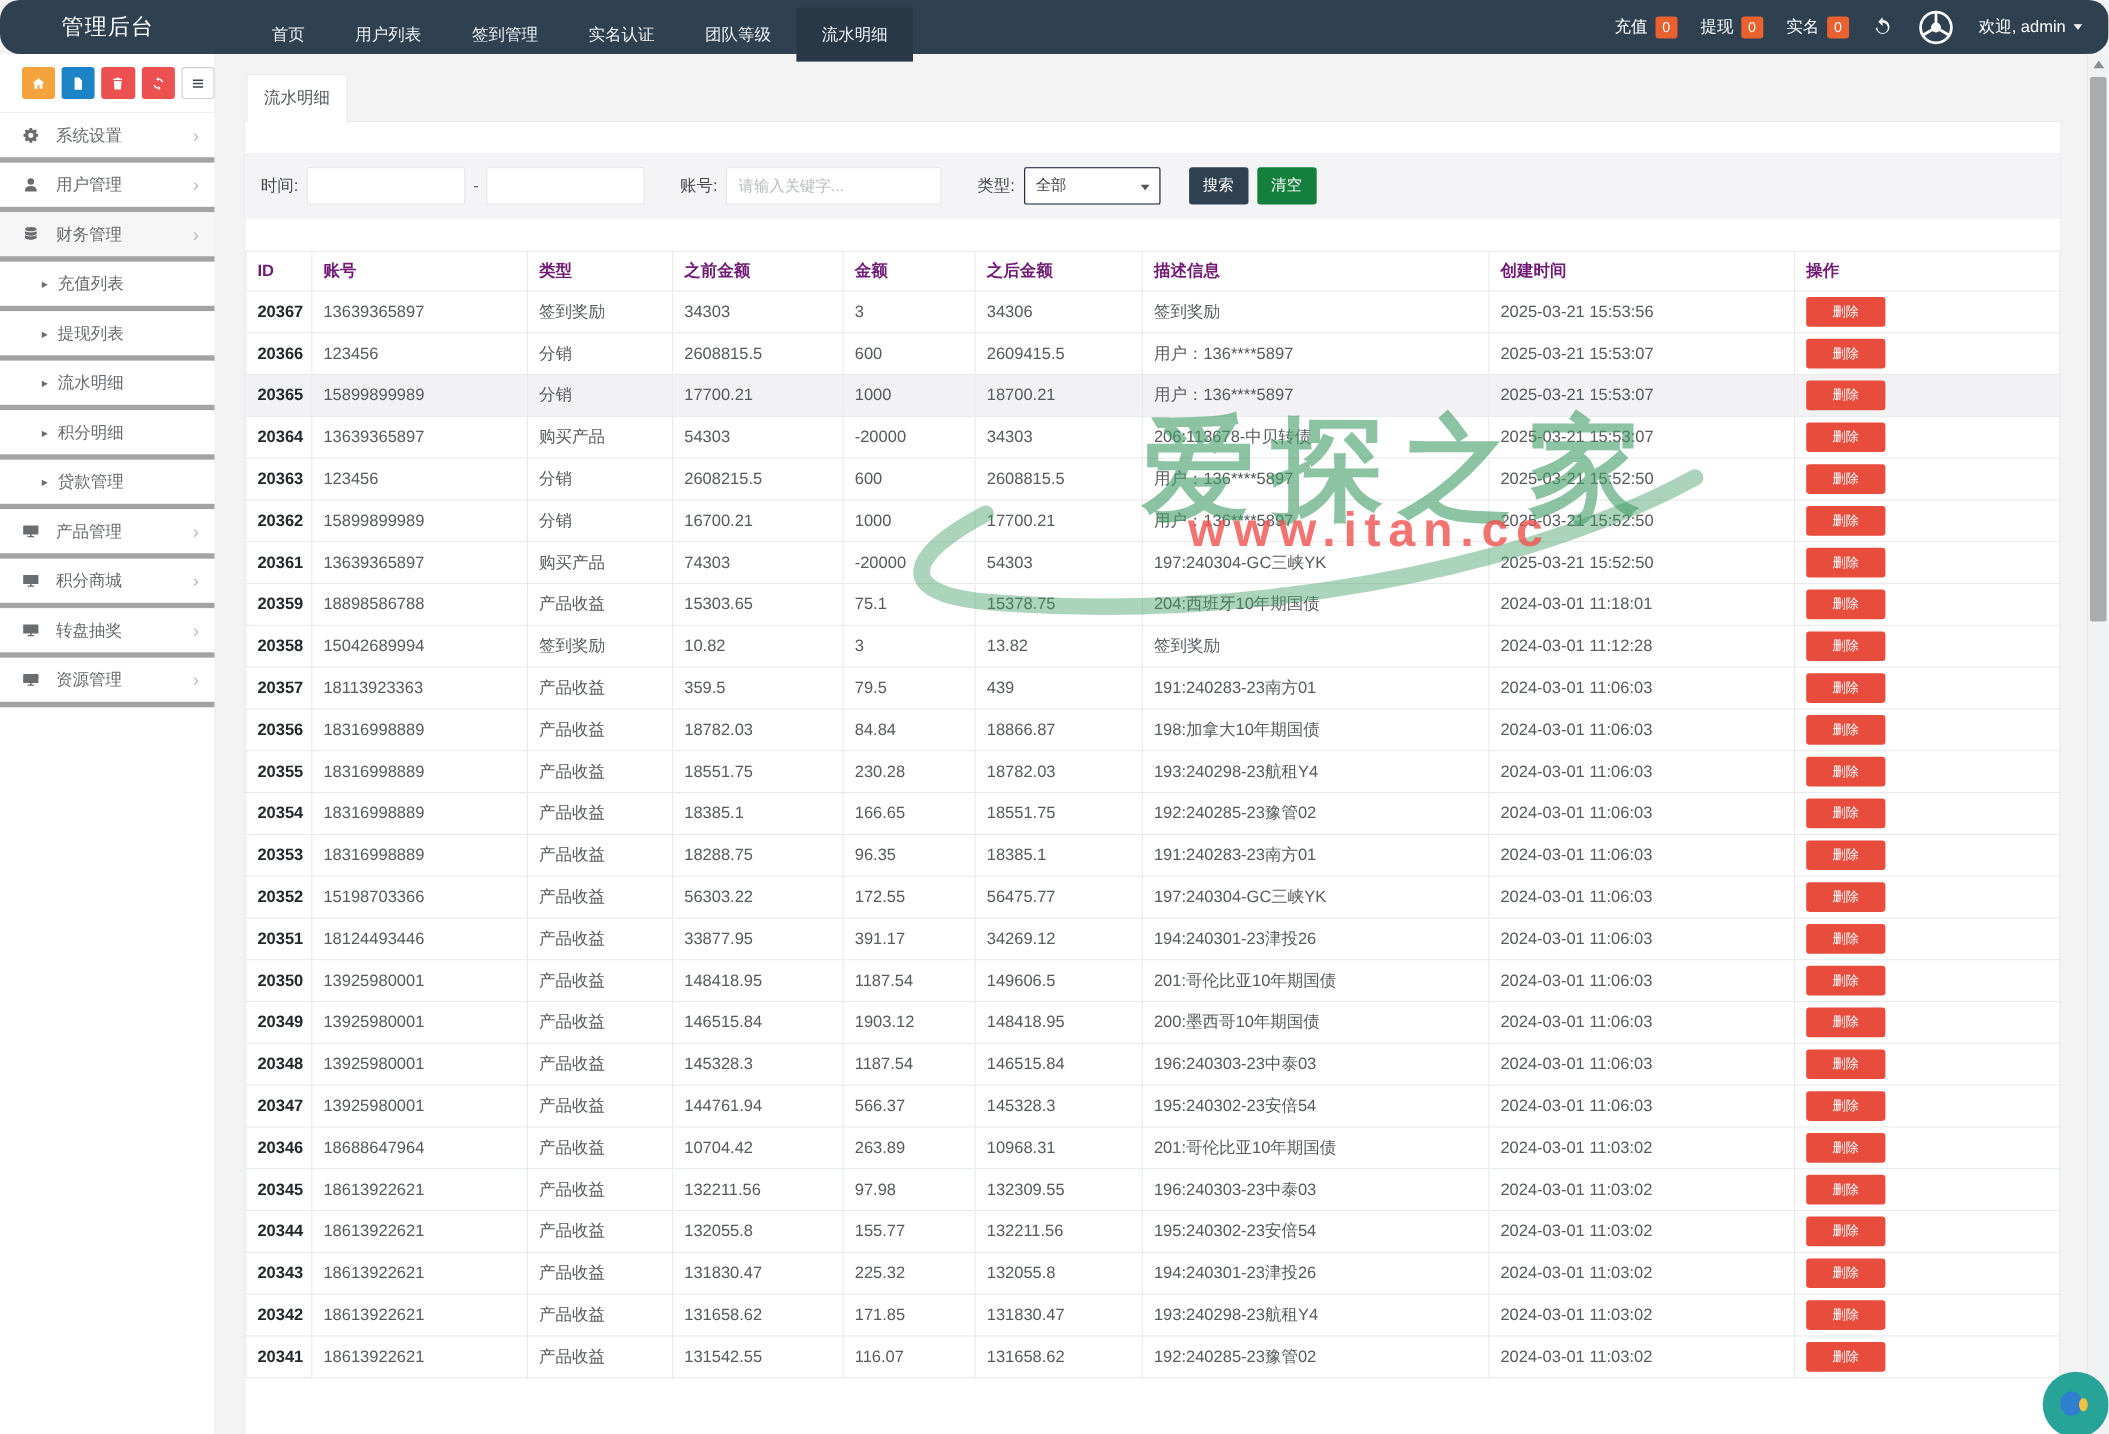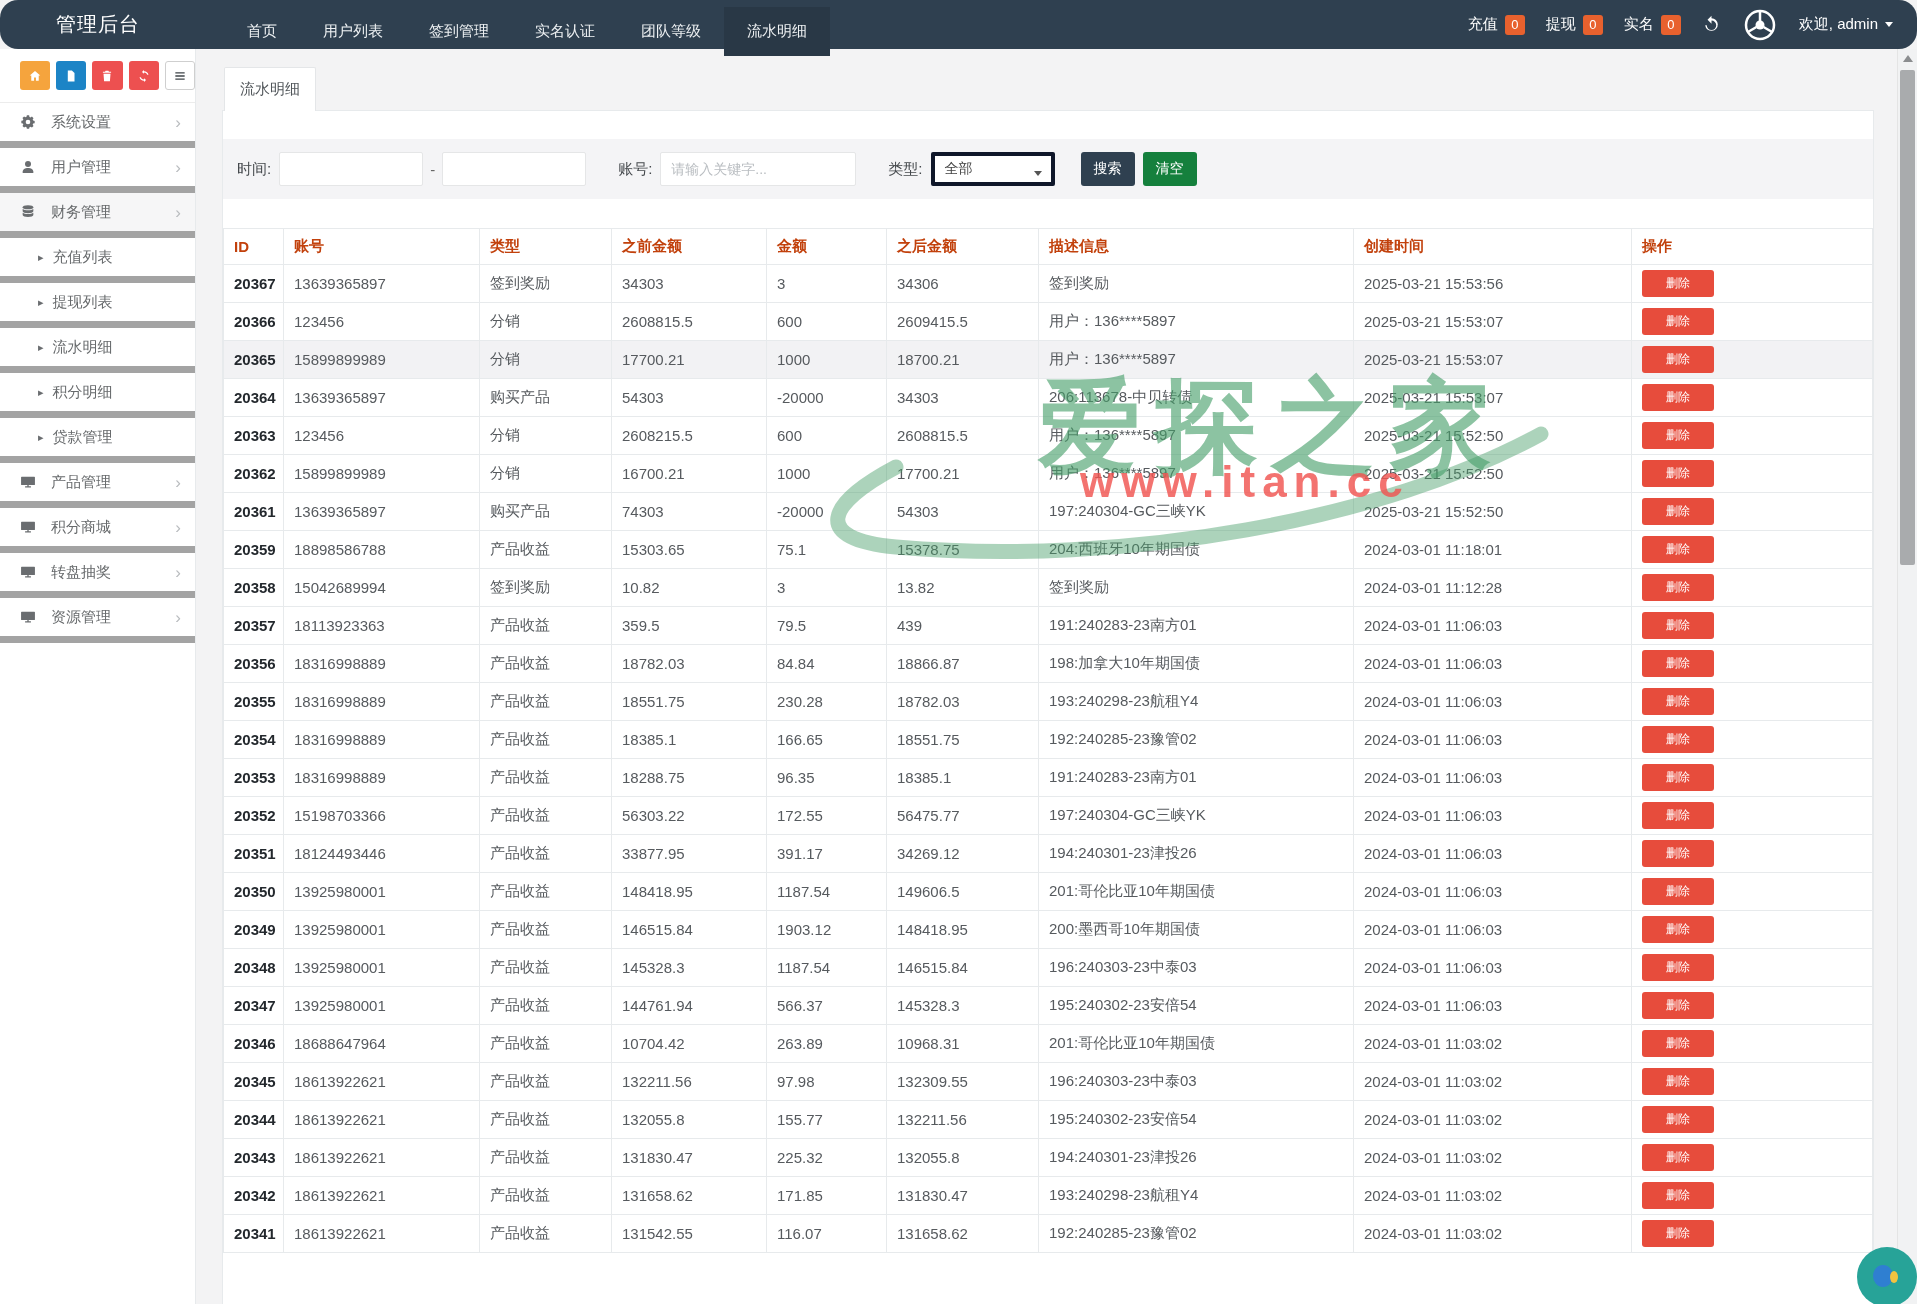--- a/index.html
+++ b/index.html
@@ -21,51 +21,51 @@
   .welcome { color:#fff; font-size:15px; display:flex; align-items:center; cursor:pointer; }
   .caret { display:inline-block; margin-left:7px; border-left:4.5px solid transparent; border-right:4.5px solid transparent; border-top:5px solid #fff; }
 
   
   .sidebar { position:absolute; top:49px; left:0; width:196px; bottom:0; background:#fff; border-right:1px solid #e7eaec; z-index:4; }
   .mini-toolbar { display:flex; gap:6px; padding:12px 0 12px 20px; border-bottom:1px solid #ececec; align-items:center; }
   .tool-btn { width:33px; height:29px; border-radius:3px; border:none; display:flex; align-items:center; justify-content:center; color:#fff; cursor:pointer; }
   .tool-btn svg { width:14px; height:14px; }
   .tool-btn.light { background:#fff; border:1px solid #cfcfcf; color:#3f4449; }
   .menu { list-style:none; }
-  .menu li { height:45px; display:flex; align-items:center; padding:0 14px 0 20px; border-bottom:7px solid #a3a3a3; color:#676a6c; font-size:15px; cursor:pointer; background:#fff; }
+  .menu li { height:45px; display:flex; align-items:center; padding:0 14px 0 20px; border-bottom:5px solid #a3a3a3; color:#676a6c; font-size:15px; cursor:pointer; background:#fff; }
   .menu li.active { background:#f6f6f7; }
   .menu li.sub { padding-left:38px; }
   .mi { width:19px; margin-right:12px; display:flex; color:#6a6d70; }
   .mi svg { width:16px; height:16px; }
   .bullet { margin-right:9px; font-size:11px; color:#6a6d70; }
   .chev { margin-left:auto; color:#b9bcbf; font-size:17px; line-height:1; }
 
   
   .content { position:absolute; left:196px; top:49px; right:20px; bottom:0; background:#f3f3f4; }
   .tab { position:absolute; left:28px; top:18px; width:92px; height:44px; background:#fff; border:1px solid #e4e6e8; border-bottom:none; border-radius:2px 2px 0 0; display:flex; align-items:center; justify-content:center; font-size:15px; color:#51565a; z-index:2; cursor:pointer; }
   .panel { position:absolute; left:26px; right:23px; top:61px; bottom:-1px; background:#fff; border:1px solid #e7eaec; overflow:hidden; }
 
   
   .filter-bar { margin-top:28px; height:60px; background:#f4f4f6; display:flex; align-items:center; padding:0 14px; font-size:15px; color:#45494d; }
   .flabel { margin-right:8px; white-space:nowrap; }
   .inp { height:34px; border:1px solid #e5e6e7; border-radius:2px; background:#fff; padding:0 10px; font-size:14px; color:#555; width:144px; outline:none; }
   .inp::placeholder { color:#b9bdc1; }
   .sep { margin:0 7px; color:#666; }
   .lbl-gap { margin-left:32px; }
   .inp.keyword { width:196px; }
-  .select { position:relative; width:124px; height:34px; border:4px solid #0f172a; border-radius:2px; background:#fff; display:flex; align-items:center; padding:0 10px; font-size:14px; color:#444; cursor:pointer; }
+  .select { position:relative; width:124px; height:34px; border:1px solid #0f172a; border-radius:2px; background:#fff; display:flex; align-items:center; padding:0 10px; font-size:14px; color:#444; cursor:pointer; }
   .sel-caret { position:absolute; right:9px; top:15px; border-left:4px solid transparent; border-right:4px solid transparent; border-top:5px solid #555; }
   .btn { height:34px; border:none; border-radius:3px; color:#fff; font-size:14px; padding:0 13px; cursor:pointer; }
   .btn-search { background:#2f4050; margin-left:26px; }
   .btn-clear { background:#15803d; margin-left:8px; }
 
   
   table { border-collapse:collapse; width:100%; margin-top:29px; table-layout:fixed; }
   th, td { border:1px solid #e7eaec; padding:0 10px; text-align:left; white-space:nowrap; overflow:hidden; }
-  th { height:36px; font-size:15px; color:#c2410c; font-weight:700; background:#fff; }
+  th { height:36px; font-size:15px; color:#701a75; font-weight:700; background:#fff; }
   td { height:38px; font-size:15px; color:#565a5e; font-weight:400; }
   td.id { font-weight:700; color:#23282d; }
   tr.hovered td { background:#f2f2f4; }
   .del-btn { background:#e74c3c; color:#fff; border:none; border-radius:3px; font-size:12px; padding:5px 24px; cursor:pointer; }
 
   
   .watermark { position:absolute; inset:0; pointer-events:none; z-index:3; overflow:hidden; }
   .wm-cn { position:absolute; left:842px; top:310px; font-size:103px; font-weight:700; color:rgba(70,158,105,0.62); letter-spacing:14px; white-space:nowrap;text-align:right; }
   .wm-en { position:absolute; left:884px; top:408px; font-size:44px; font-weight:700; color:rgba(240,84,80,0.82); letter-spacing:7px; white-space:nowrap; }
   .wm-swoosh { position:absolute; left:0; top:0; }

